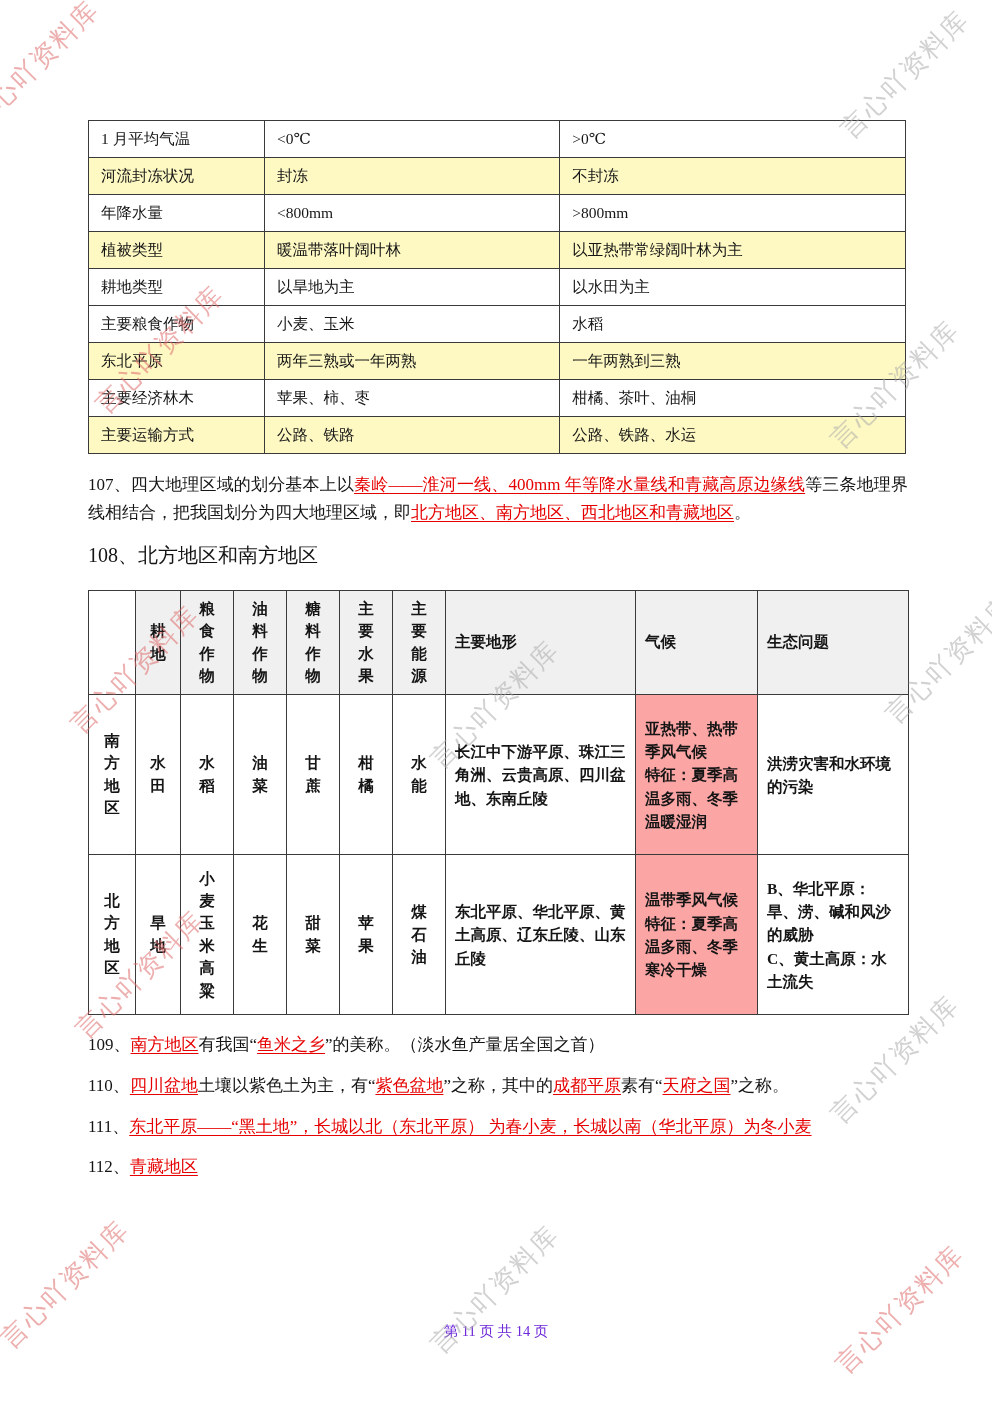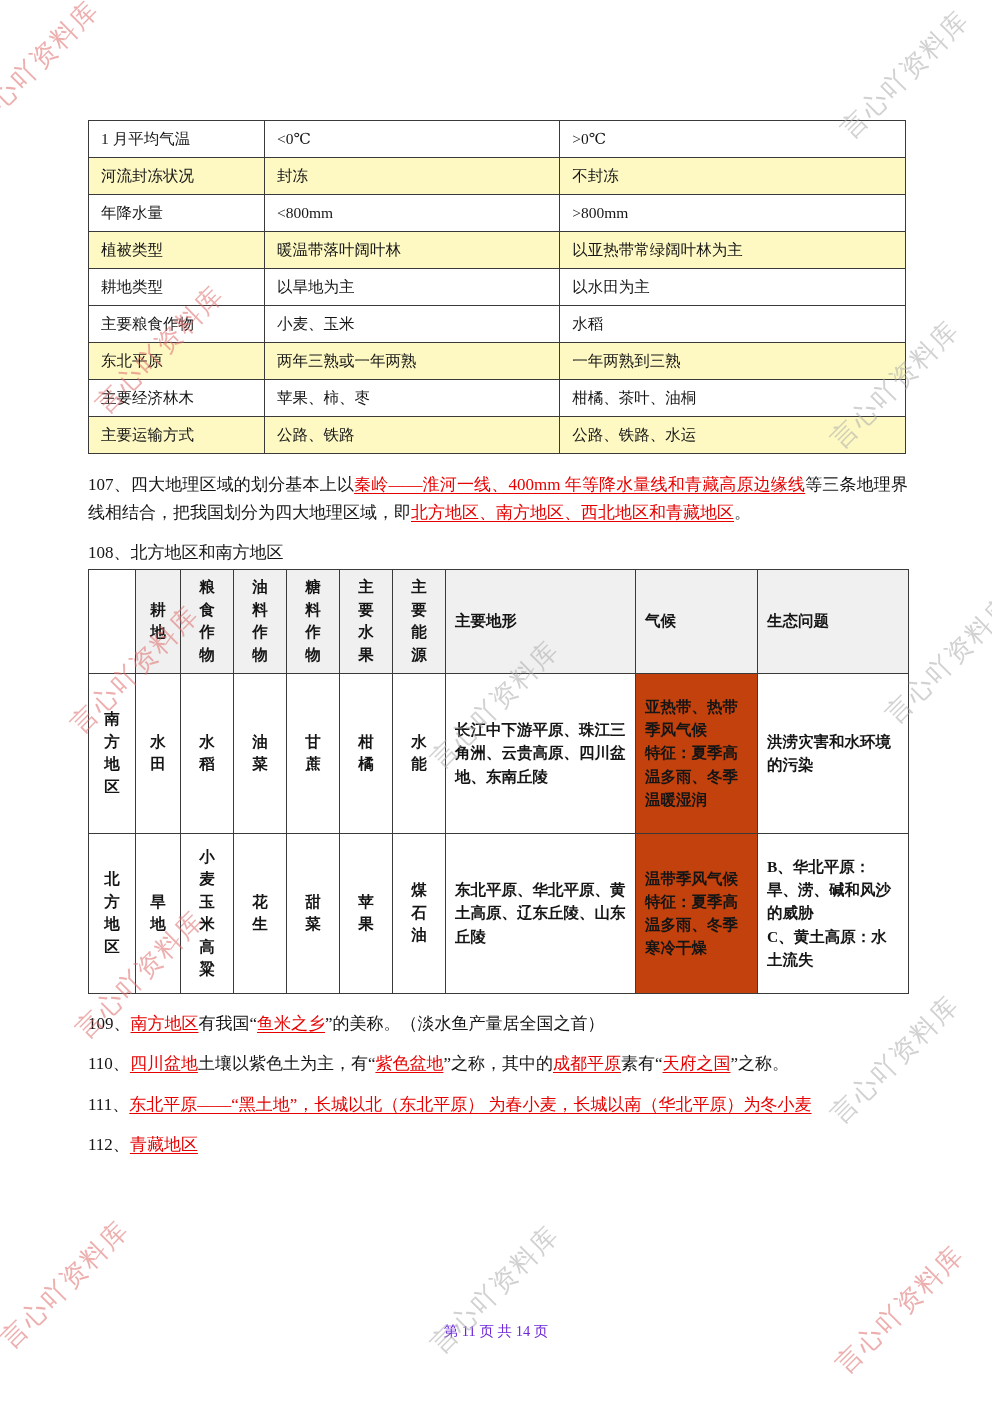--- a/index.html
+++ b/index.html
@@ -16,34 +16,34 @@
   
   .top-table { width:818px; table-layout:fixed; font-size:15.5px; margin-bottom:17px; }
   .top-table td { border:1px solid #3a3a3a; padding:7px 12px; height:37px; vertical-align:middle; }
   .top-table .c1 { width:171px; }
   .top-table .c2 { width:287px; }
   .top-table .c3 { width:336px; }
   .top-table tr.shaded td { background:#fef9c3; }
 
   
   .para { font-size:17px; line-height:1.62; text-align:justify; margin:0 0 13px; }
-  .heading { font-size:17px; line-height:1.62; margin:2px 0 2px; }
+  .heading { font-size:20px; line-height:1.62; margin:2px 0 19px; }
   .seg-red { color:#e60000; text-decoration:underline; text-decoration-color:#e60000; text-underline-offset:3px; }
 
   
   .region-table { width:820px; table-layout:fixed; font-size:15.5px; margin:2px 0 16px; }
   .region-table th, .region-table td { border:1px solid #3a3a3a; font-weight:bold; vertical-align:middle; padding:4px 2px; }
   .region-table tr.head th { background:#f0f0f0; height:104px; }
   .region-table tr.head th.corner { background:#ffffff; }
   .region-table tr.body { height:160px; }
   .region-table .vcol, .region-table .vcell, .region-table .region { text-align:center; background:#ffffff; }
   .vtext { display:inline-block; width:1.15em; word-break:break-all; line-height:1.45; text-align:center; }
   .region-table .htext { text-align:left; padding:6px 9px; }
   .region-table .text-cell { text-align:left; padding:6px 9px; line-height:1.5; white-space:pre-line; }
-  .region-table .climate { background:#c2410c; }
+  .region-table .climate { background:#fca5a5; }
 
   
   .footer { position:absolute; left:0; top:1322px; width:100%; text-align:center; font-size:14.5px; color:#6d28d9; }
 
   
   .wm {
     position:absolute; font-size:26px; letter-spacing:2px; white-space:nowrap;
     transform:rotate(-45deg); transform-origin:center center;
     pointer-events:none; z-index:6; user-select:none;
   }

